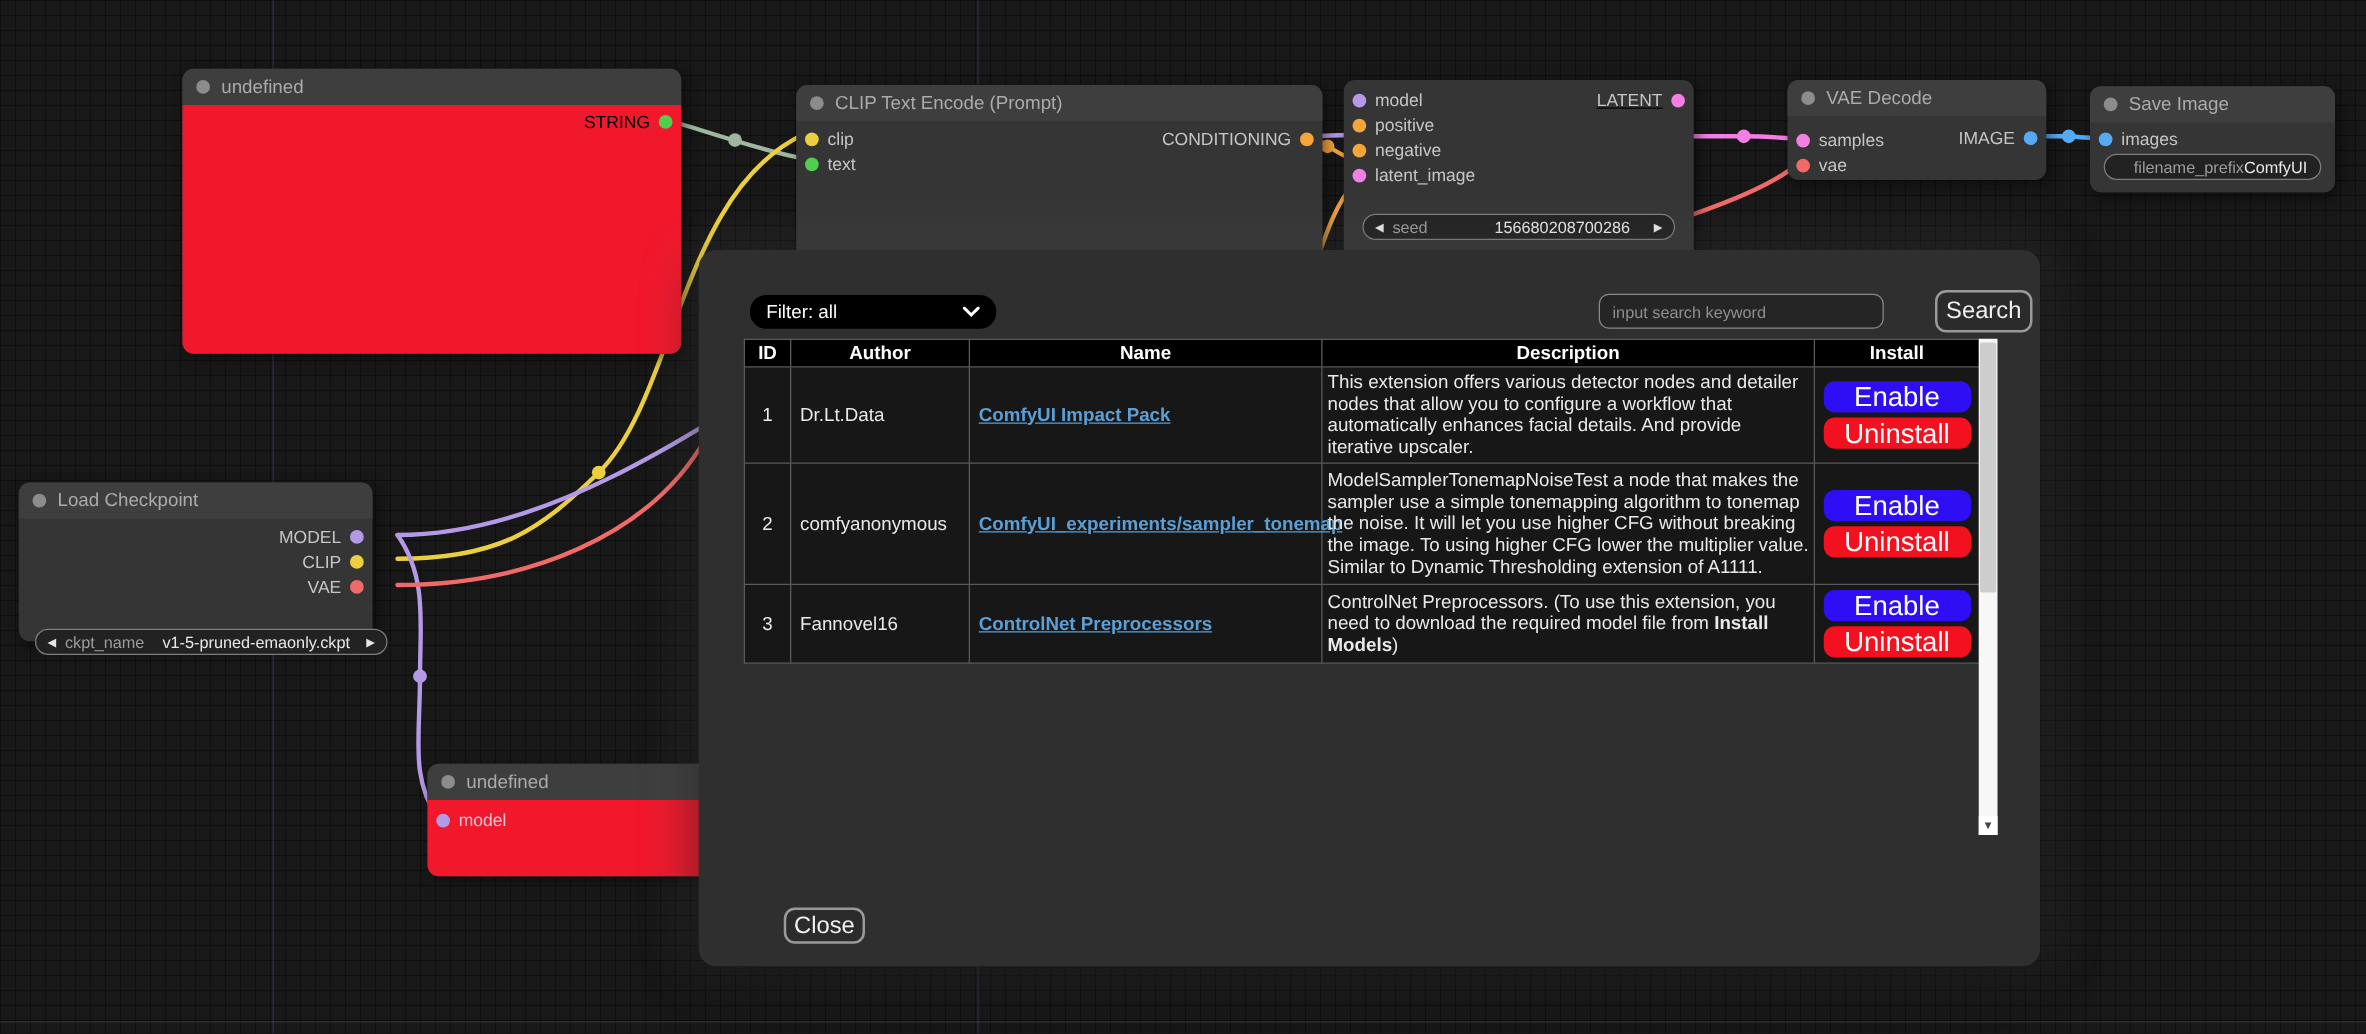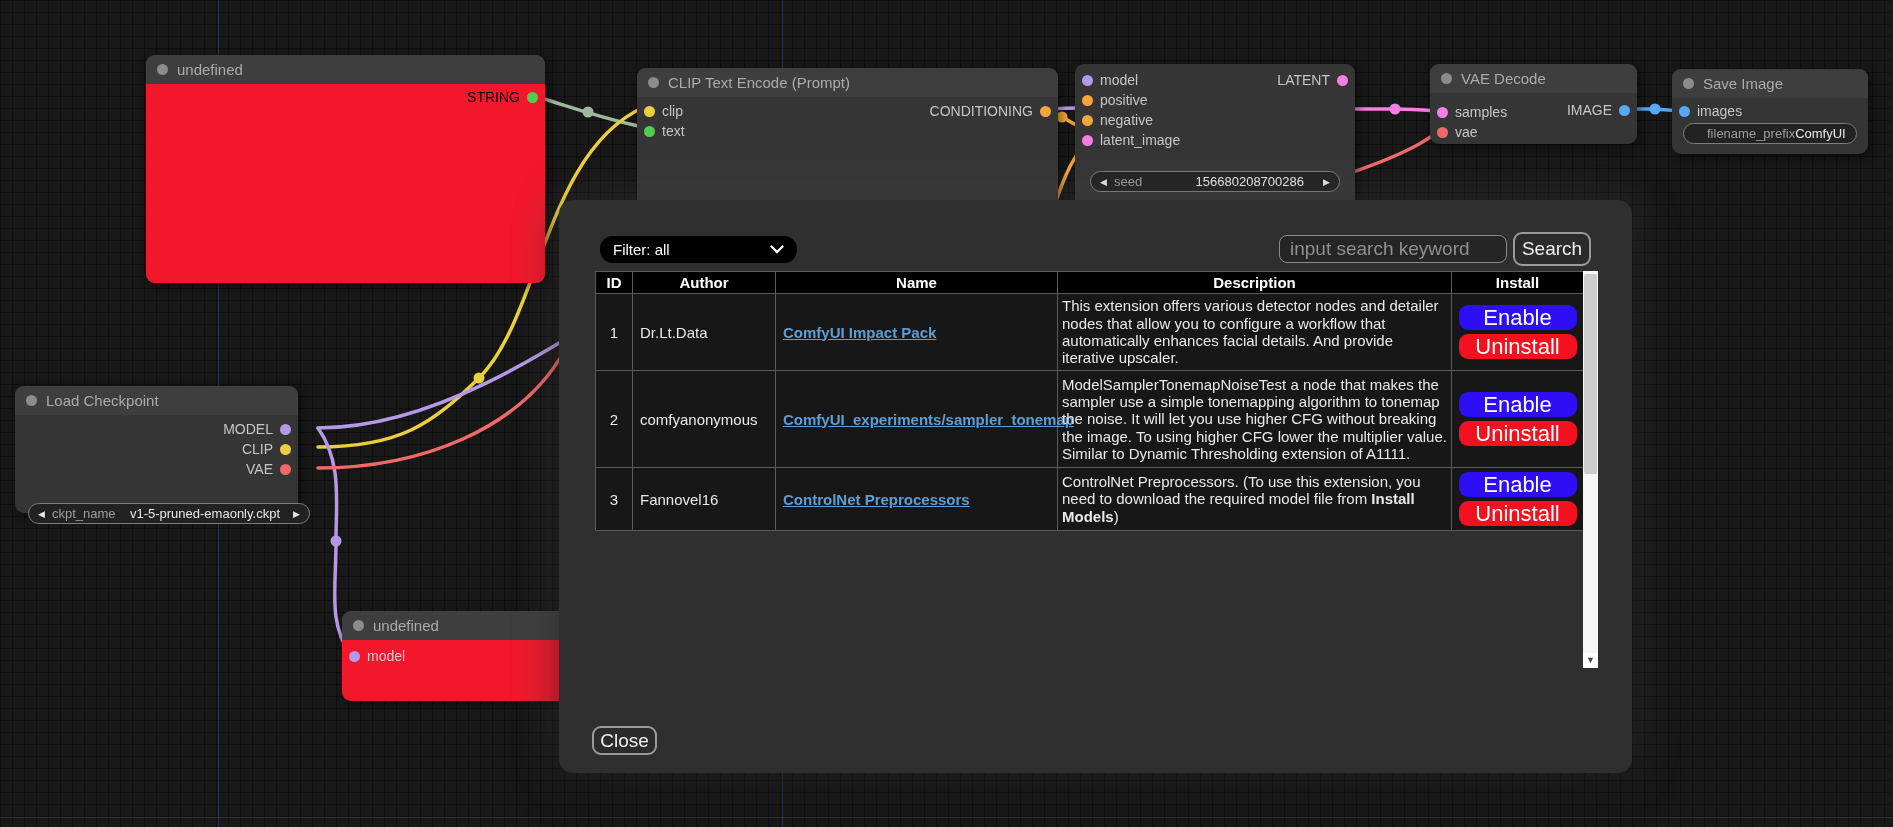--- a/index.html
+++ b/index.html
@@ -50,26 +50,26 @@
   
   #dialog { position:absolute; left:559px; top:200px; width:1073px; height:573px; z-index:3;
             background:#2f2f2f; border-radius:14px;
             box-shadow:0 0 46px 10px rgba(210,210,210,0.10), 0 12px 40px rgba(0,0,0,0.55); }
   .filter-select { position:absolute; left:41px; top:36px; width:197px; height:27px;
                    background:#000; border-radius:13px; display:flex; align-items:center;
                    padding:0 13px; color:#fff; font-size:15px; cursor:pointer; }
   .filter-select .spacer { flex:1; }
   .search-input { position:absolute; left:720px; top:35px; width:228px; height:28px;
                   background:#252525; border:1px solid #8a8a8a; border-radius:8px;
-                  color:#e8e8e8; font-size:19px; padding:0 10px; outline:none;
+                  color:#e8e8e8; font-size:13px; padding:0 10px; outline:none;
                   font-family:"Liberation Sans", sans-serif; }
   .search-input::placeholder { color:#8f8f8f; }
   .btn-outline { background:#2b2b2b; border:2px solid #9a9a9a; border-radius:9px;
                  color:#f0f0f0; font-size:19px; font-family:"Liberation Sans", sans-serif;
-                 cursor:pointer; }
+                 cursor:pointer;margin-left:35px; }
   #search-btn { position:absolute; left:954px; top:32px; width:78px; height:34px; }
   #close-btn { position:absolute; left:33px; top:526px; width:65px; height:29px; }
 
   #table-wrap { position:absolute; left:36px; top:71px; width:1003px; height:397px; }
   table.ext { border-collapse:collapse; table-layout:fixed; width:988px; }
   table.ext th { background:#000; color:#fff; font-size:15px; font-weight:bold;
                  border:1px solid #5a5a5a; height:22px; }
   table.ext td { background:#171717; color:#e9e9e9; font-size:15px;
                  border:1px solid #5a5a5a; vertical-align:middle; }
   td.c-id { text-align:center; }
@@ -171,21 +171,21 @@
         <span class="slot-label">positive</span>
       </div>
       <div class="slot">
         <span class="port p-orange"></span>
         <span class="slot-label">negative</span>
       </div>
       <div class="slot">
         <span class="port p-pink"></span>
         <span class="slot-label">latent_image</span>
       </div>
-      <div class="slot-out" style="top:6px;">
+      <div class="slot-out" style="top:6px;text-decoration:underline;">
         <span class="slot-label">LATENT</span>
         <span class="port p-pink"></span>
       </div>
       <div class="widget-pill" style="left:15px; top:107px; width:250px;">
         <span class="arrow">◀</span>
         <span class="wname">seed</span>
         <span class="wval">156680208700286</span>
         <span class="arrow gap-r">▶</span>
       </div>
     </div>

